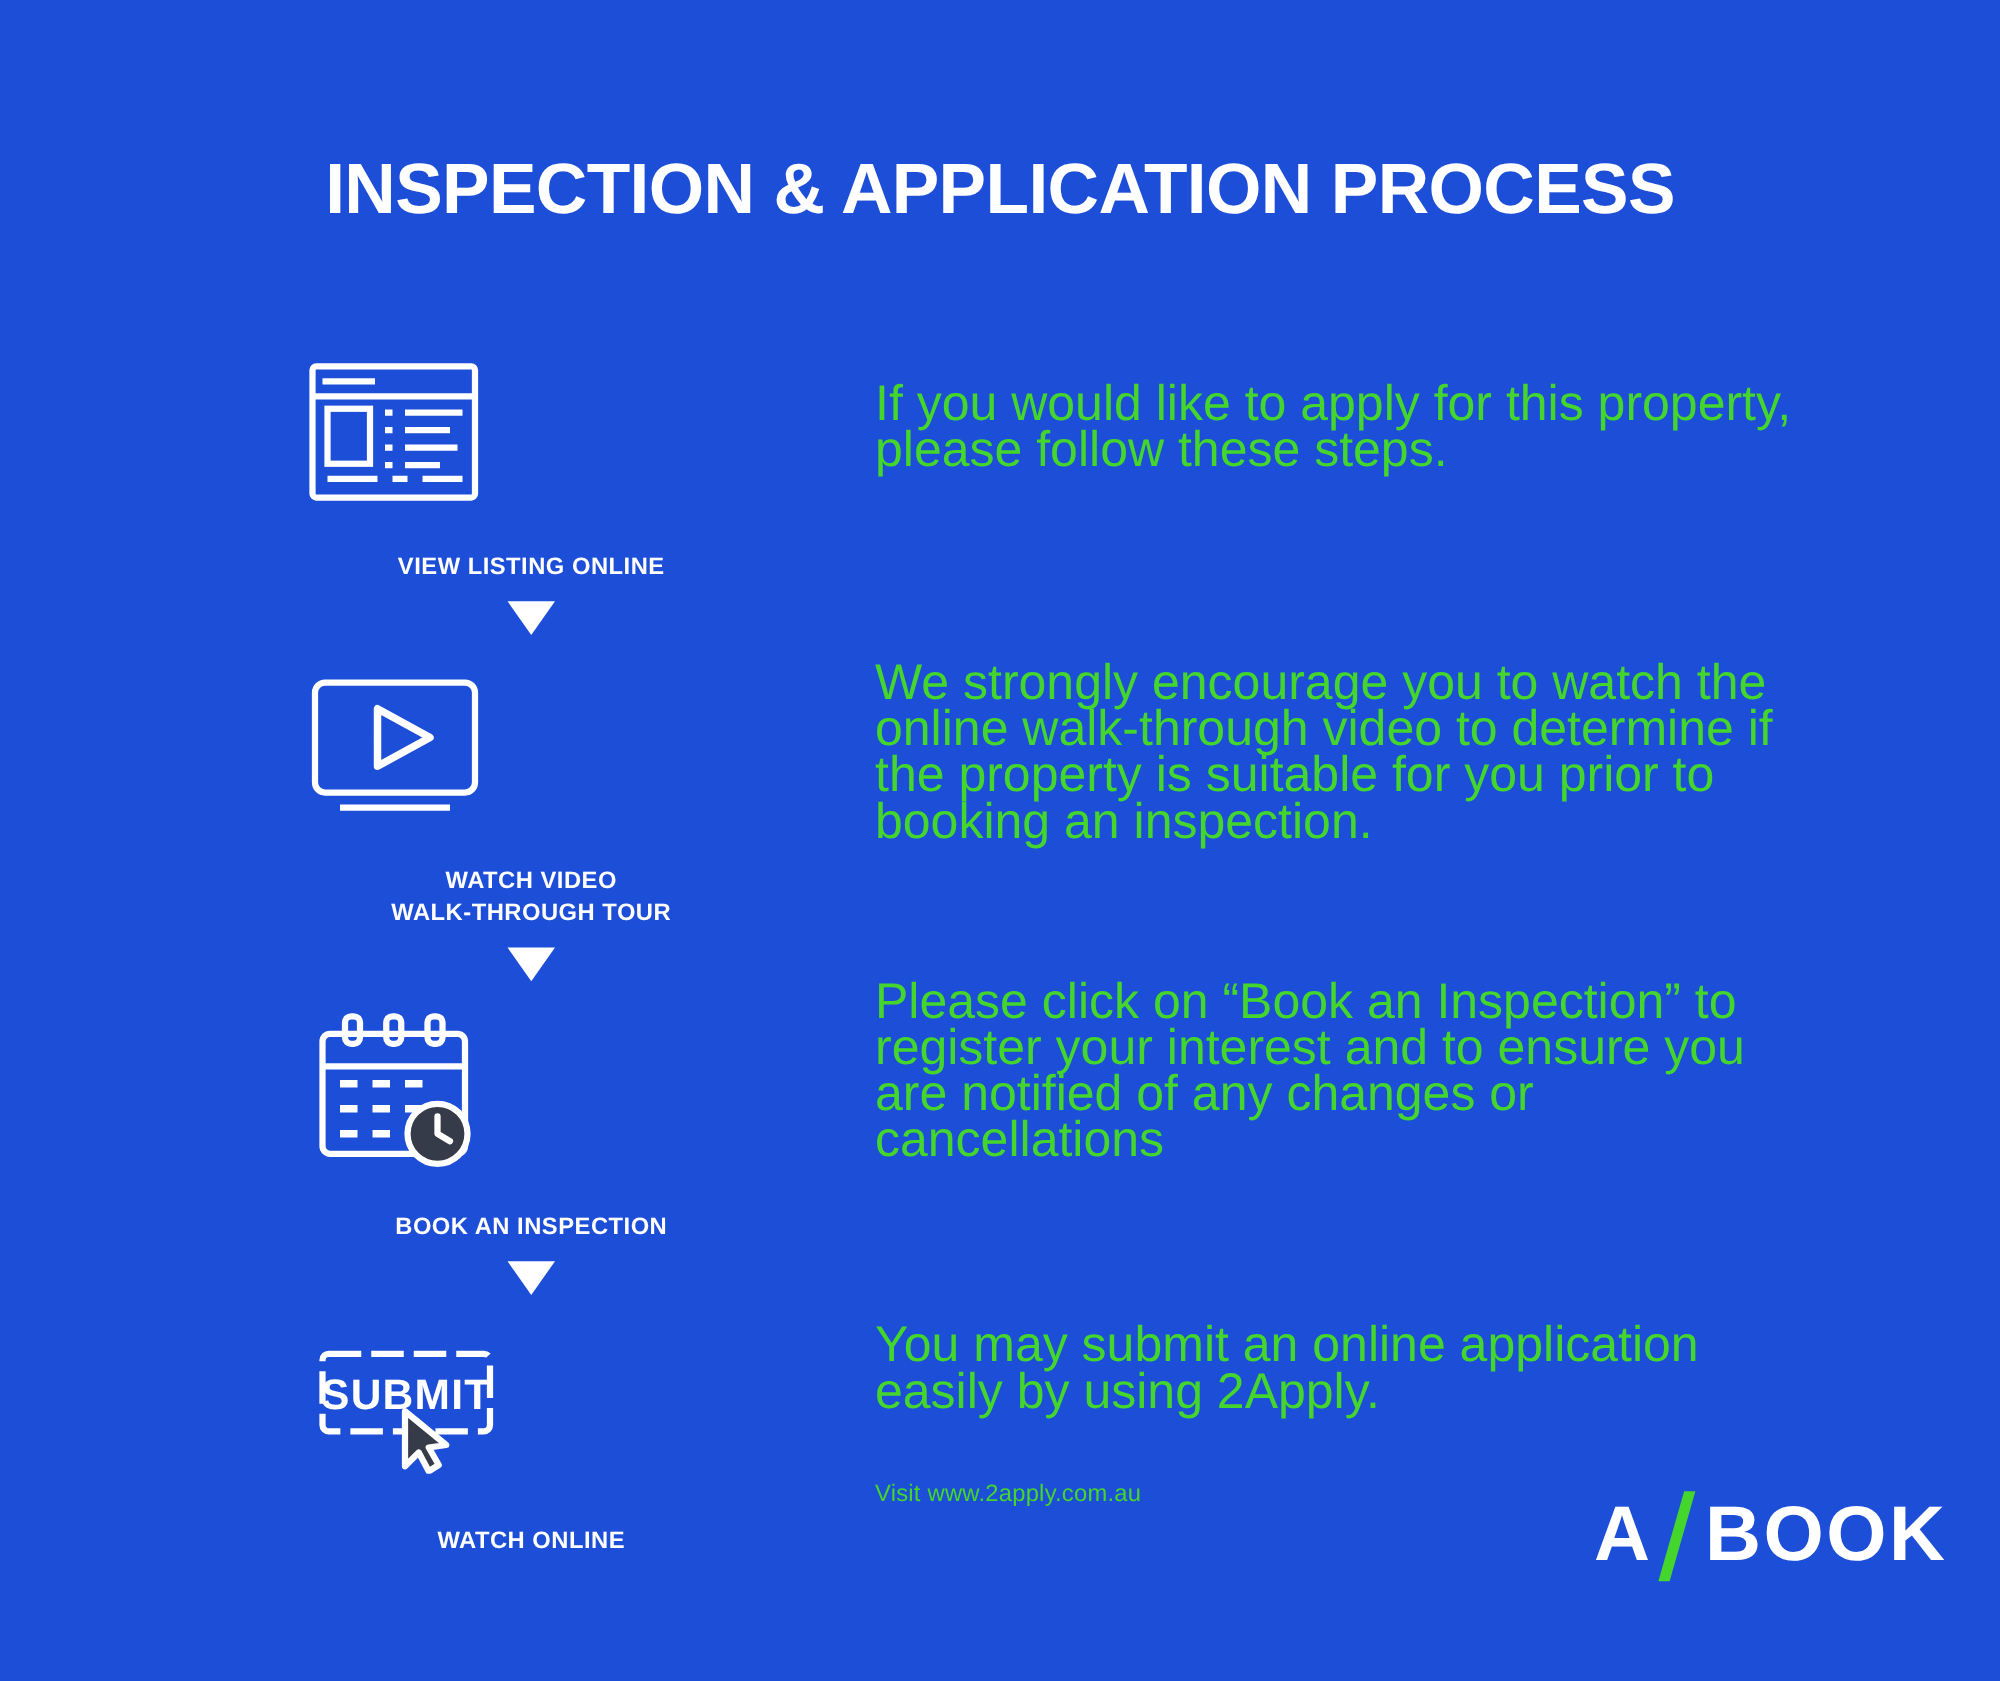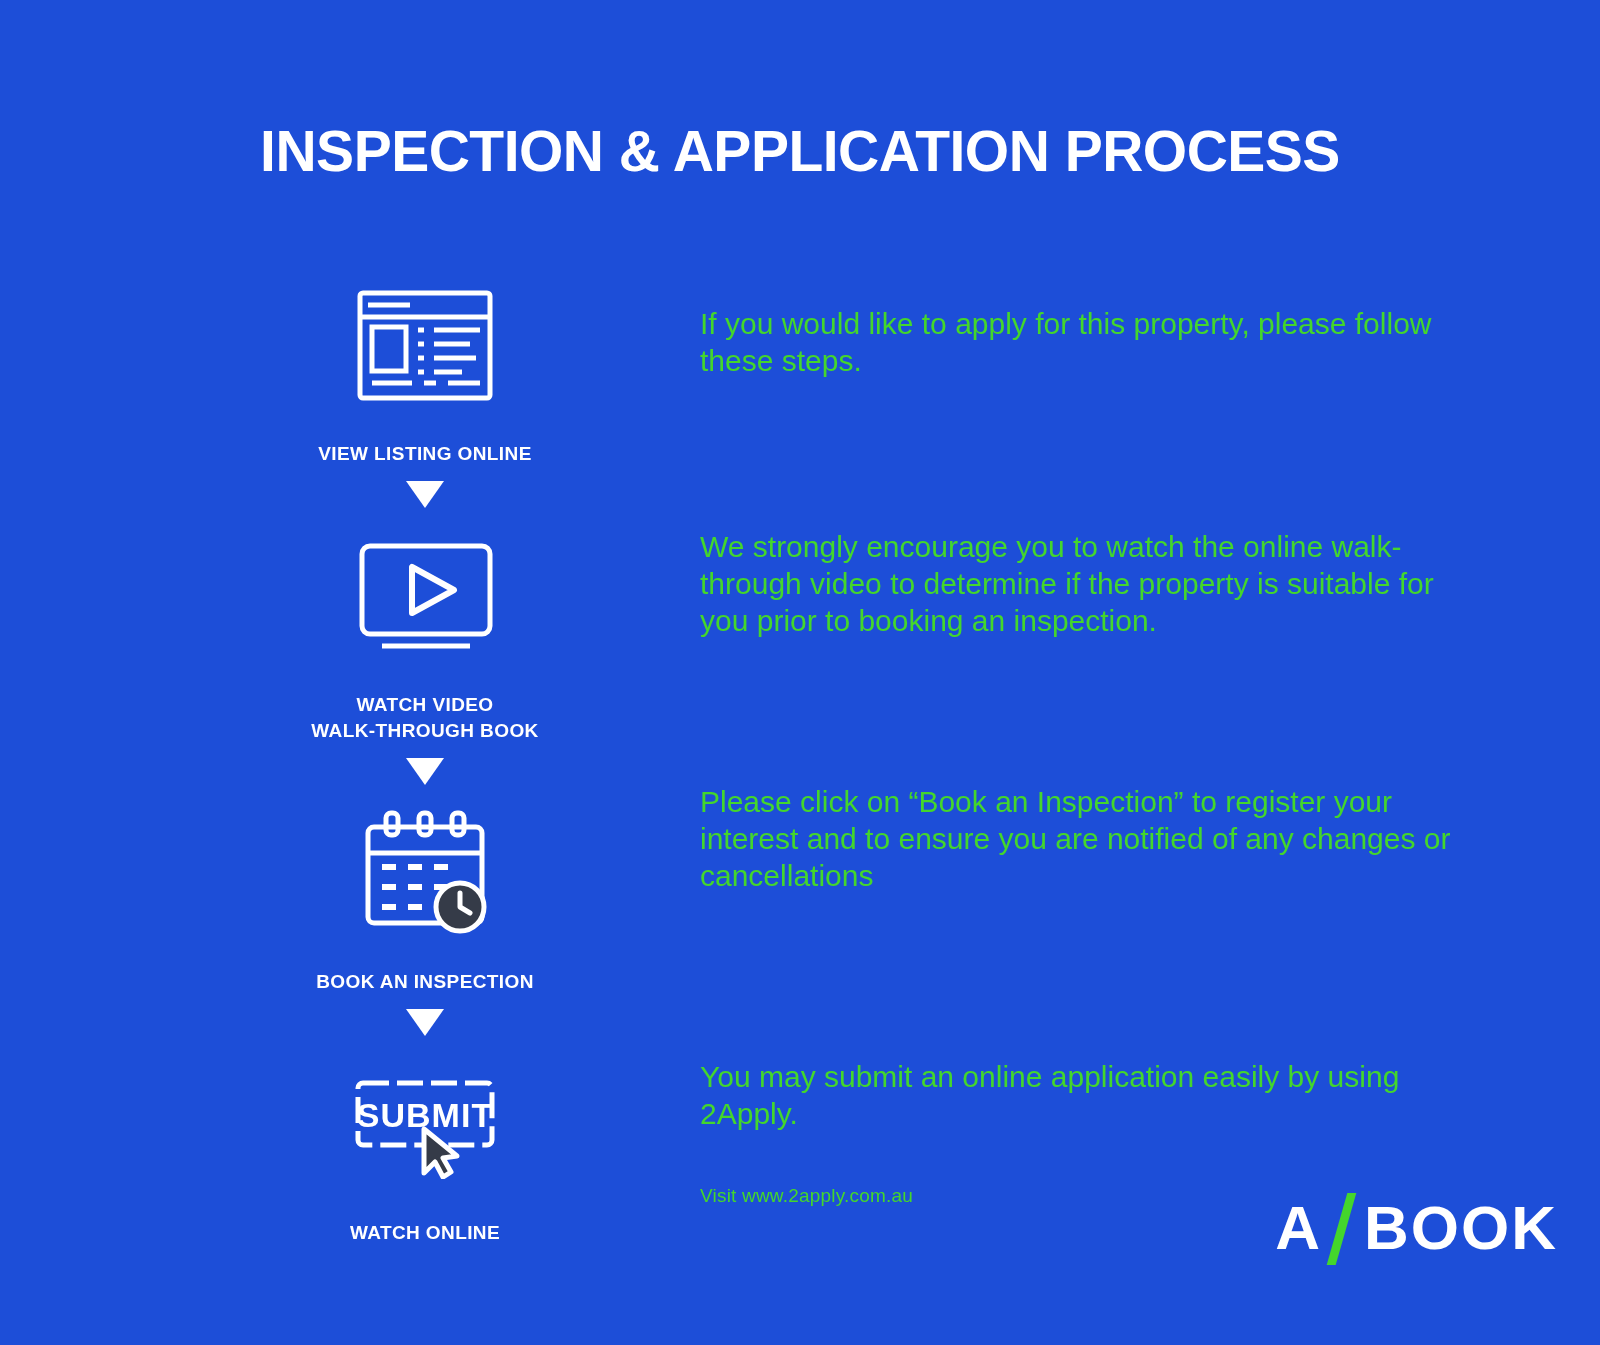--- a/index.html
+++ b/index.html
@@ -42,21 +42,21 @@
   }
   .step {
     position: relative;
     width: 370px;
     text-align: center;
   }
   .icon-box {
     height: 150px;
     display: flex;
     align-items: center;
-    justify-content: center;
+    justify-content: flex-start;
   }
   .step-label {
     color: #ffffff;
     font-size: 19px;
     font-weight: bold;
     letter-spacing: 0.4px;
     line-height: 26px;
     margin-top: 21px;
     white-space: pre-line;
   }
@@ -73,21 +73,21 @@
     height: 0;
     border-left: 19px solid transparent;
     border-right: 19px solid transparent;
     border-top: 27px solid #ffffff;
   }
 
   
   .note {
     position: absolute;
     color: #44d62c;
-    font-size: 30px;
+    font-size: 40px;
     line-height: 37px;
     font-weight: 400;
     left: 700px;
     width: 760px;
   }
   .note-1 { top: 305px; }
   .note-2 { top: 528px; }
   .note-3 { top: 783px; }
   .note-4 { top: 1058px; }
   .visit {
@@ -169,21 +169,21 @@
 
     <div class="step">
       <div class="icon-box">
         <svg width="150" height="125" viewBox="0 0 150 125">
           <rect x="12" y="12" width="128" height="88" rx="8" fill="none" stroke="#ffffff" stroke-width="5"></rect>
           <line x1="32" y1="112" x2="120" y2="112" stroke="#ffffff" stroke-width="5"></line>
           <path d="M62 33 L62 79 L104 56 Z" fill="none" stroke="#ffffff" stroke-width="6" stroke-linejoin="round"></path>
         </svg>
       </div>
       <div class="step-label">WATCH VIDEO
-WALK-THROUGH BOOK</div>
+WALK-THROUGH TOUR</div>
     </div>
 
     <div class="arrow">
         <span></span>
       </div>
 
     <div class="step">
       <div class="icon-box">
         <svg width="150" height="140" viewBox="0 0 150 140">
           <rect x="18" y="24" width="114" height="96" rx="6" fill="none" stroke="#ffffff" stroke-width="5"></rect>

